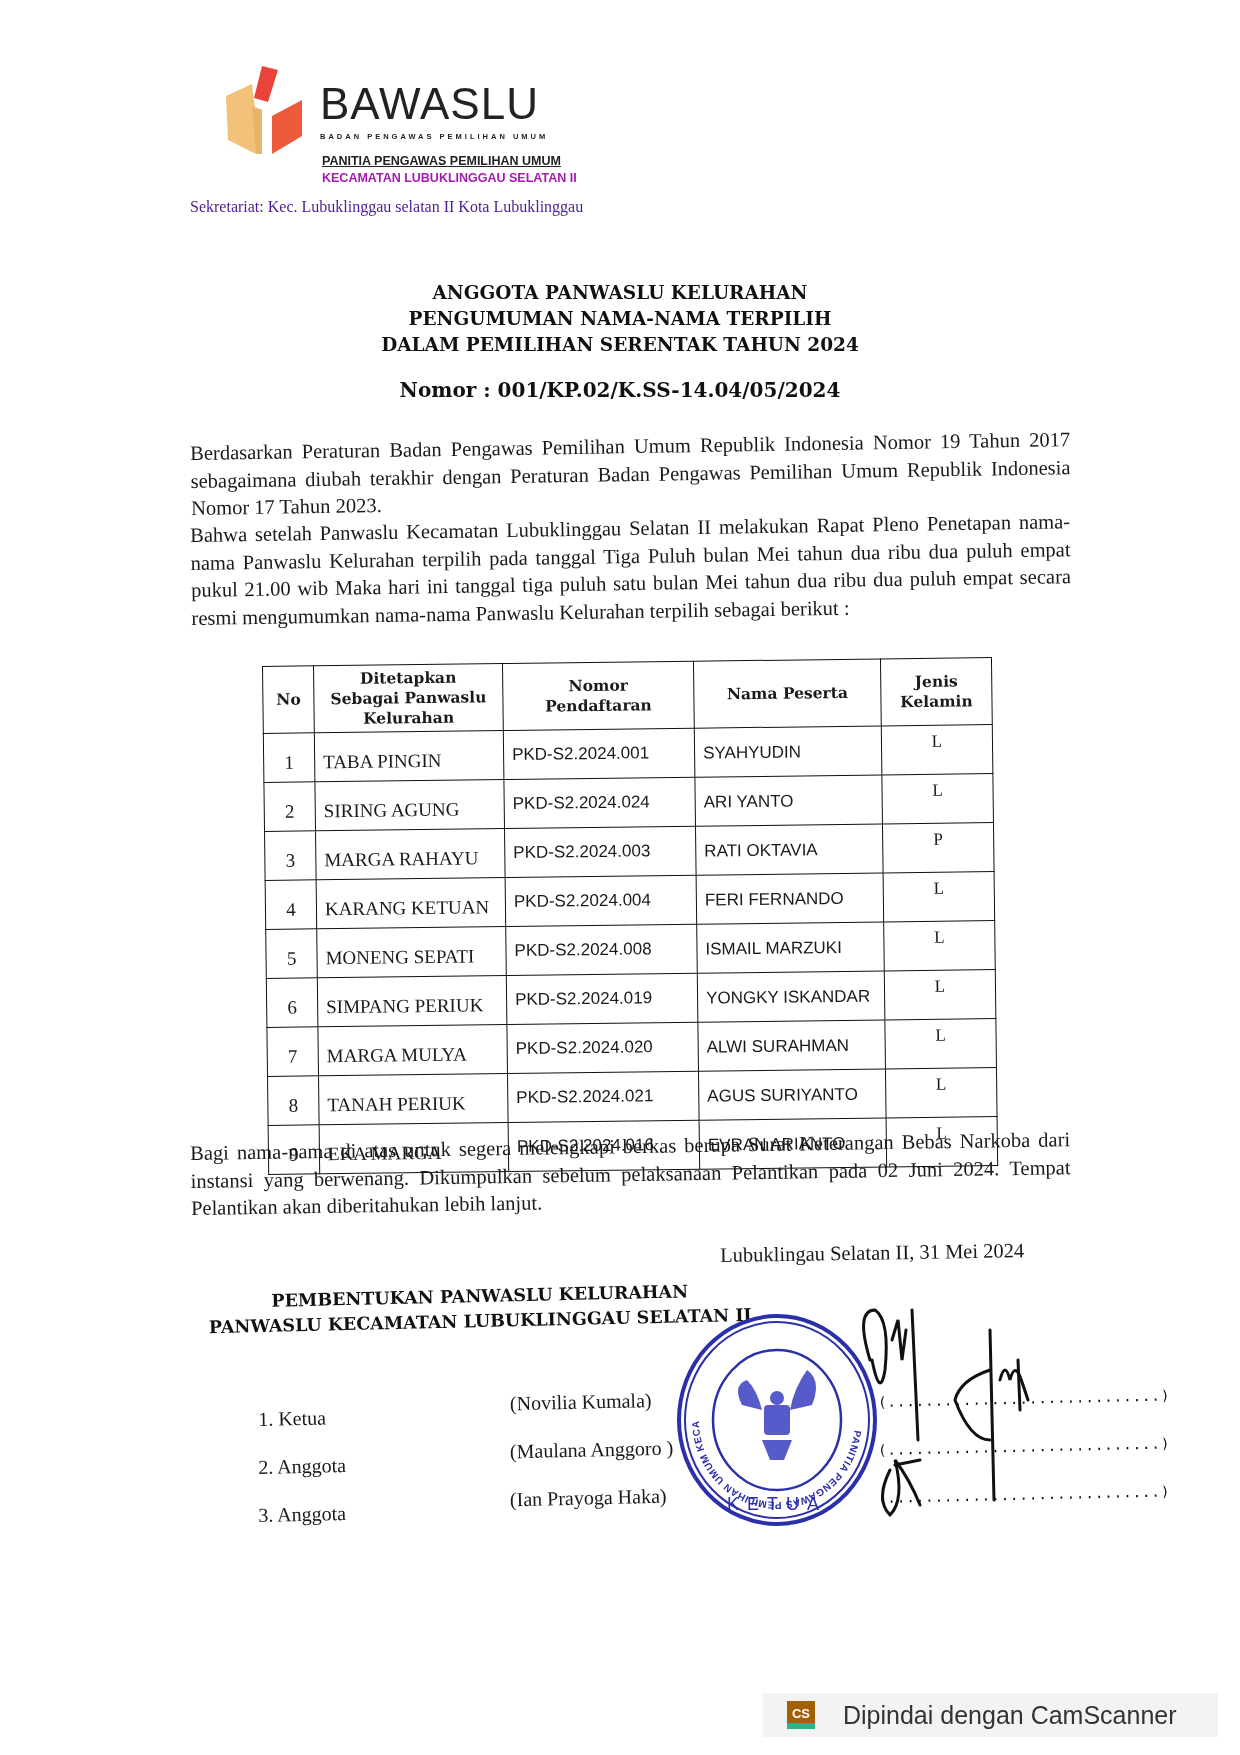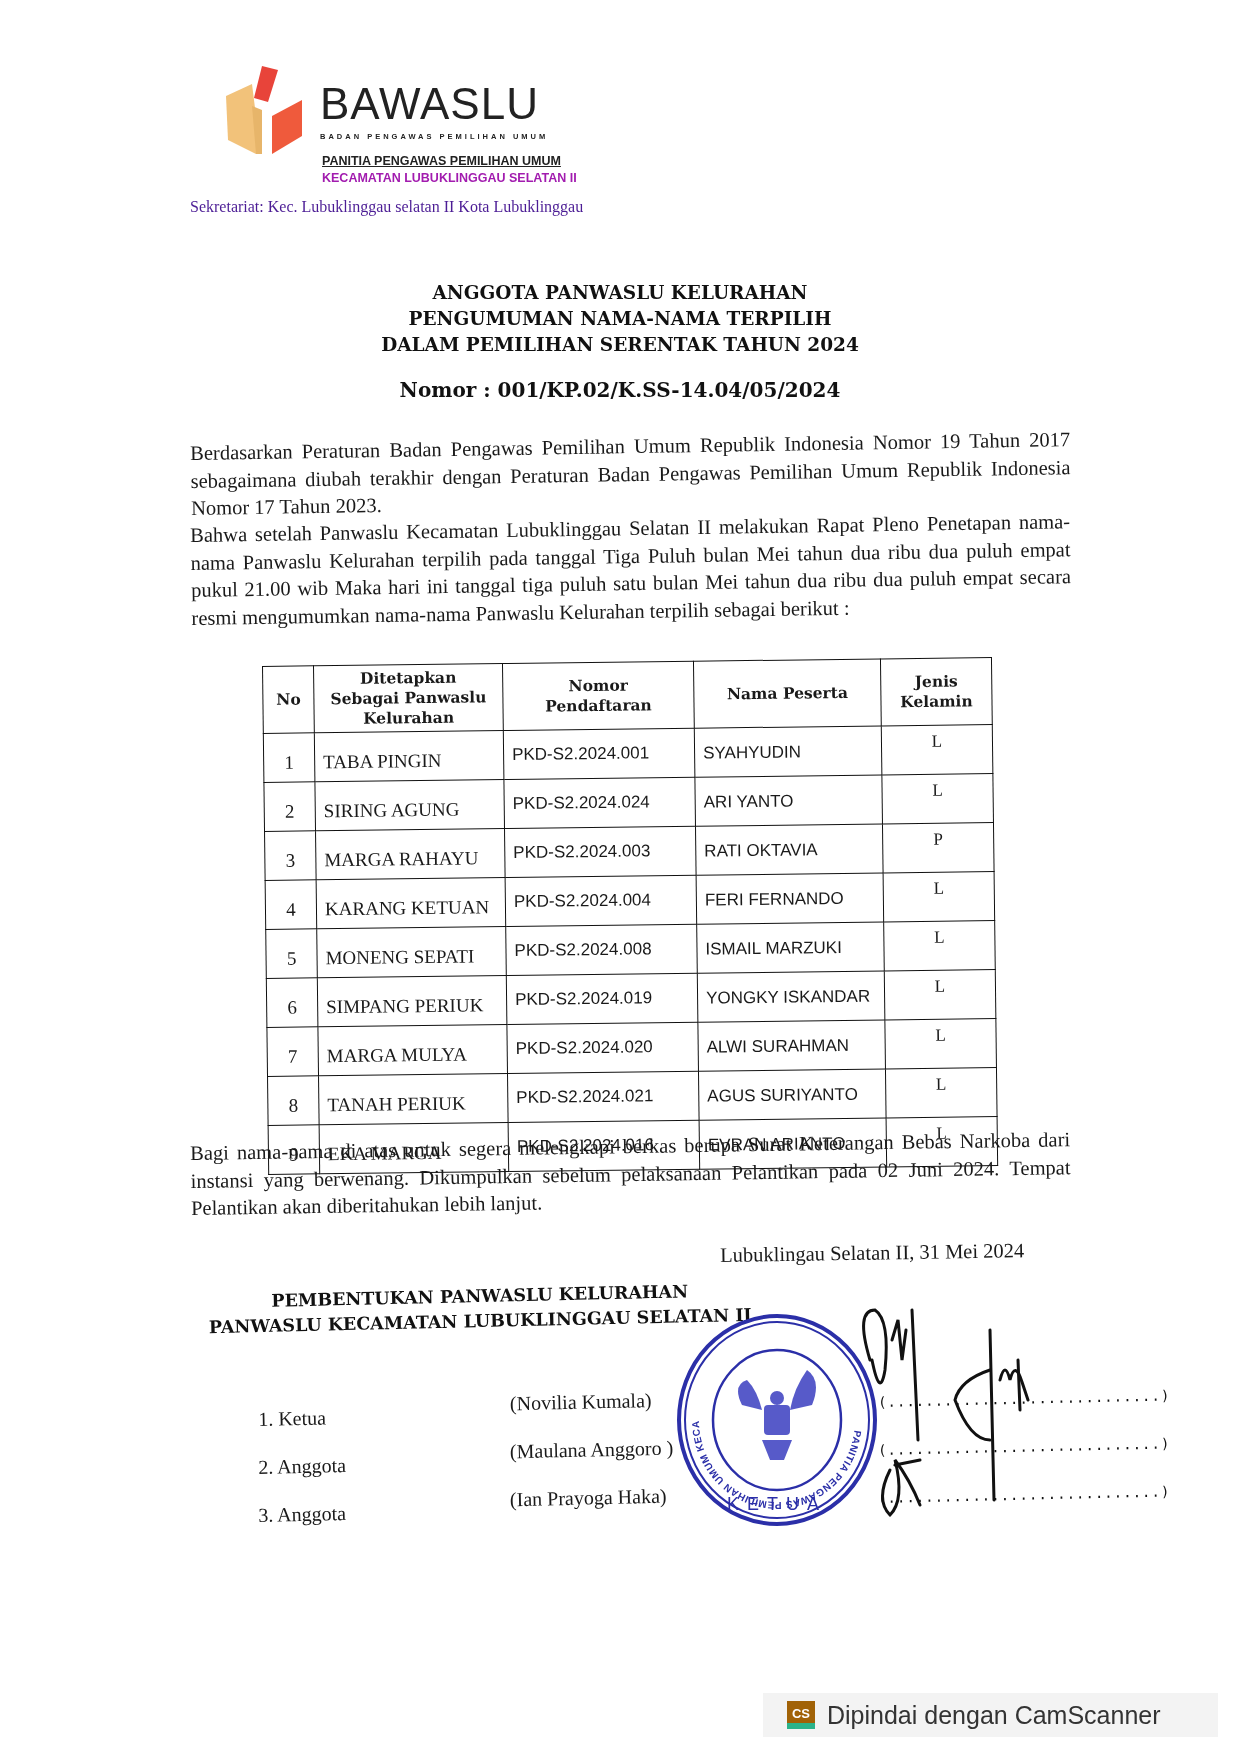--- a/index.html
+++ b/index.html
@@ -52,21 +52,21 @@
   .r1 { top: 1408px; } .r2 { top: 1456px; } .r3 { top: 1504px; }
 
   .stamp { position: absolute; left: 672px; top: 1310px; width: 210px; height: 220px; }
   .signature { position: absolute; left: 850px; top: 1300px; width: 220px; height: 230px; }
 
   
   .cs-bar { position: absolute; left: 763px; top: 1693px; width: 455px; height: 44px; background: #f3f3f3; display: flex; align-items: center; }
   .cs-logo { width: 28px; height: 28px; margin-left: 24px; border-radius: 0; background: #a16207; position: relative; overflow: hidden; display: flex; align-items: center; justify-content: center; }
   .cs-logo::after { content: ""; position: absolute; left: 0; right: 0; bottom: 0; height: 6px; background: #2bb38a; }
   .cs-logo span { color: #fff; font-family: "Liberation Sans", sans-serif; font-weight: 700; font-size: 13px; position: relative; top: -2px; }
-  .cs-text { margin-left: 12px; font-family: "Liberation Sans", sans-serif; font-size: 25px; color: #333; }
+  .cs-text { margin-left: 28px; font-family: "Liberation Sans", sans-serif; font-size: 25px; color: #333; }
 </style>
 </head>
 <body>
 
 <div class="page">
 
   <svg class="logo" viewBox="0 0 84 92">
     <polygon points="4,30 30,18 34,50 34,88 6,74" fill="#f2c27a"></polygon>
     <polygon points="50,50 80,34 80,70 50,88" fill="#ef5a3c"></polygon>
     <polygon points="40,0 56,4 46,36 32,32" fill="#e8443a"></polygon>

